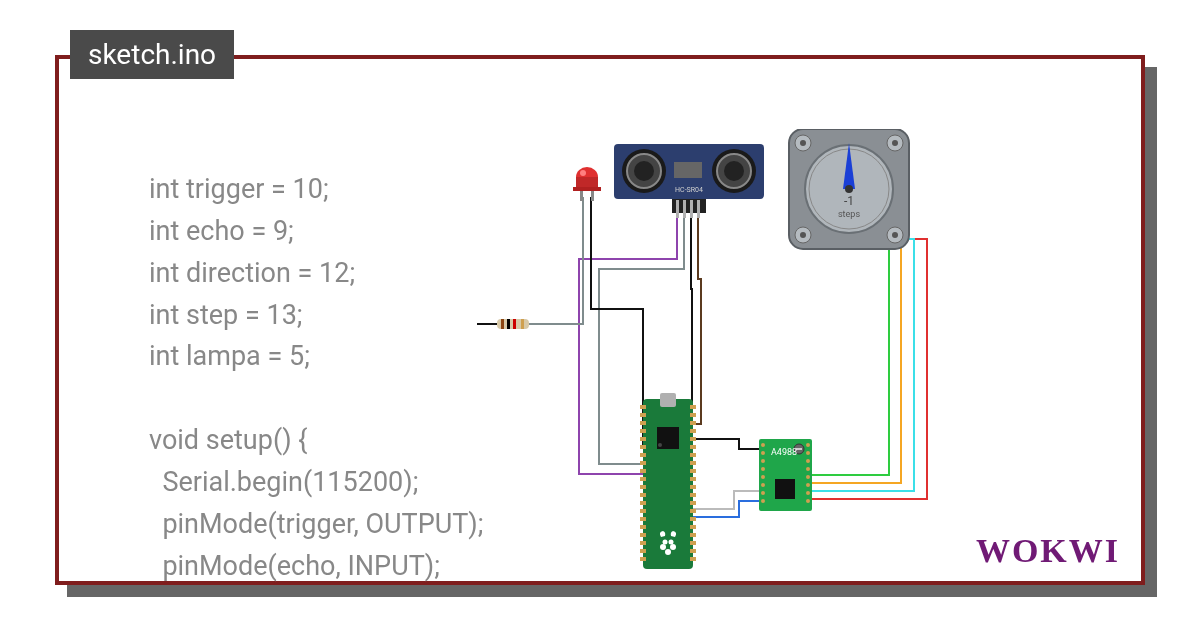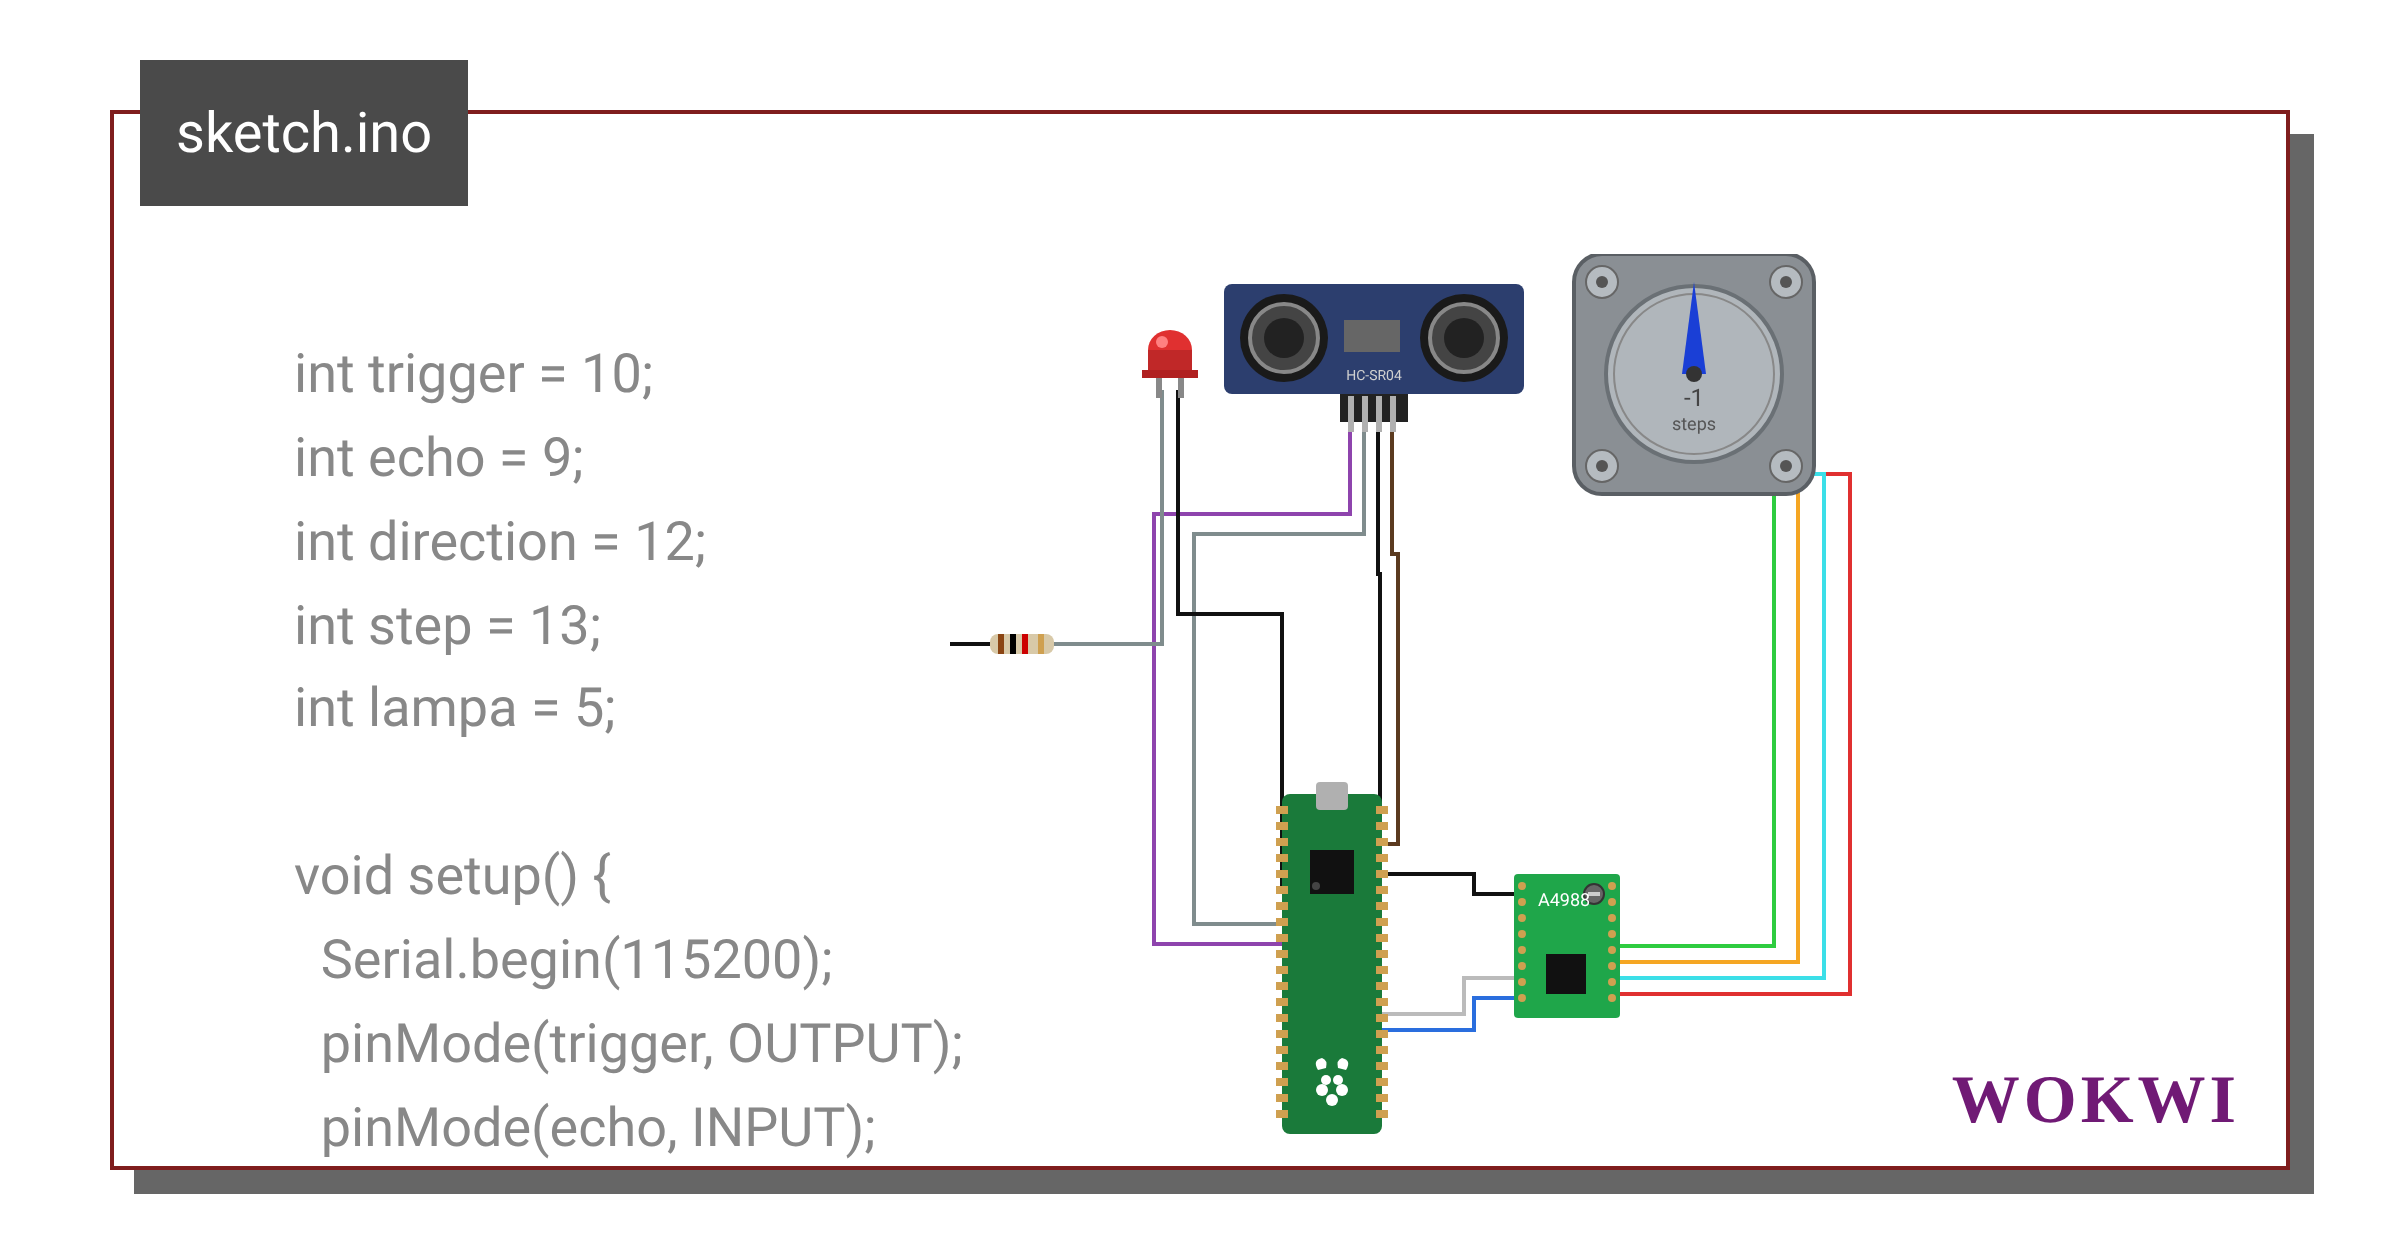--- a/index.html
+++ b/index.html
@@ -11,31 +11,31 @@
     position: relative;
     overflow: hidden;
   }
   .card {
     position: absolute;
     left: 55px;
     top: 55px;
     width: 1090px;
     height: 530px;
     background: #fff;
-    border: 2px solid #7f1d1d;
+    border: 4px solid #7f1d1d;
     box-shadow: 12px 12px 0 rgba(0,0,0,0.6);
   }
   .tab {
     position: absolute;
     left: 70px;
     top: 30px;
     background: #4a4a4a;
     color: #fff;
     font-size: 28px;
-    padding: 20px 18px;
+    padding: 8px 18px;
     font-family: inherit;
   }
   .code-area {
     position: absolute;
     left: 90px;
     top: 110px;
     width: 380px;
     font-size: 27px;
     line-height: 1.55;
     color: #888;

